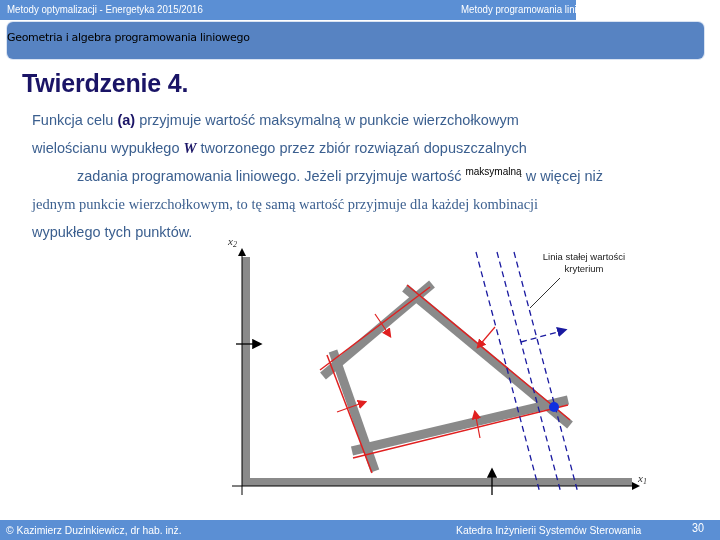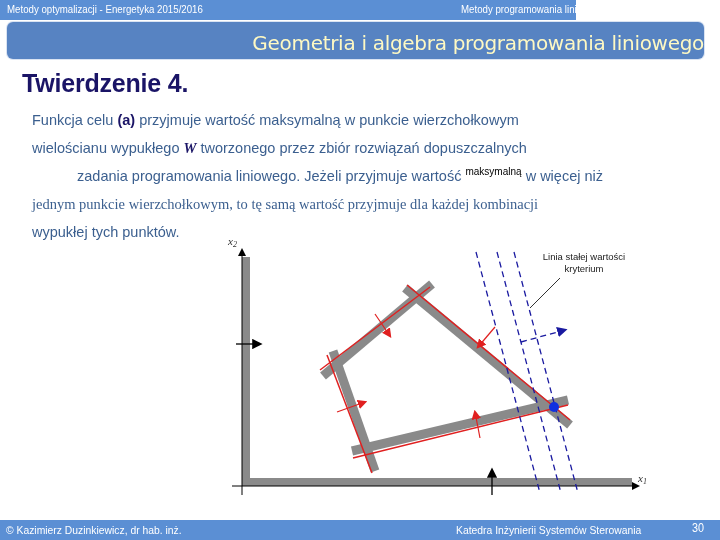--- a/index.html
+++ b/index.html
@@ -2,21 +2,21 @@
 <html><head>
 <meta charset="utf-8">
 <style>
   html,body{margin:0;padding:0;}
   body{width:720px;height:540px;position:relative;background:#ffffff;overflow:hidden;font-family:"Liberation Sans",sans-serif;}
   .topbar{position:absolute;left:0;top:0;width:576px;height:20px;background:#5b8fd4;}
   .topbar span{position:absolute;top:3px;font-size:11px;color:#ffffff;white-space:nowrap;transform:scaleX(0.88);transform-origin:left center;}
   .tb-left{left:7px;}
   .tb-right{left:461px;}
   .titlebox{position:absolute;left:7px;top:22px;width:697px;height:37px;background:#5783c2;border-radius:6px;box-shadow:0 0 0 1px #d9e3f2;}
-  .titlebox span{position:absolute;left:0;right:0;top:9px;text-align:right;font-family:"DejaVu Sans",sans-serif;font-size:20px;color:#fef9c3;letter-spacing:-0.3px;}
+  .titlebox span{position:absolute;left:0;right:0;top:9px;text-align:left;font-family:"DejaVu Sans",sans-serif;font-size:11px;color:#000000;letter-spacing:-0.3px;}
   .heading{position:absolute;left:22px;top:69px;font-size:25px;font-weight:bold;color:#1a1466;letter-spacing:-0.2px;}
   .body-text{position:absolute;left:32px;font-size:14.5px;color:#3b5f8f;white-space:nowrap;}
   .line1{top:112px;}
   .line2{top:140px;}
   .line3{top:168px;margin-left:45px;}
   .line4{top:196px;font-family:Liberation Serif, serif;}
   .line5{top:224px;}
   .paren{color:#1a1466;font-weight:bold;}
   .varW{font-family:"Liberation Serif",serif;font-style:italic;font-weight:bold;color:#1a1466;}
   .small-max{font-size:10px;color:#000000;position:relative;top:-6px;}
@@ -46,21 +46,21 @@
 <div class="body-text line1">
   <span>Funkcja  celu </span><span class="paren">(a)</span><span>  przyjmuje  wartość  maksymalną  w  punkcie  wierzchołkowym</span>
 </div>
 <div class="body-text line2">
   <span>wielościanu  wypukłego  </span><span class="varW">W</span><span>  tworzonego  przez  zbiór  rozwiązań  dopuszczalnych</span>
 </div>
 <div class="body-text line3">
   <span>zadania programowania liniowego. Jeżeli przyjmuje wartość </span><span class="small-max">maksymalną</span><span> w więcej niż</span>
 </div>
 <div class="body-text line4">jednym punkcie wierzchołkowym, to tę samą wartość przyjmuje dla każdej kombinacji</div>
-<div class="body-text line5">wypukłej tych punktów.</div>
+<div class="body-text line5">wypukłego tych punktów.</div>
 
 <svg class="diagram" width="440" height="270" viewBox="0 0 440 270">
   <defs>
     <marker id="ab" markerWidth="8" markerHeight="8" refX="6" refY="4" orient="auto">
         <path d="M0,0 L8,4 L0,8 z" fill="#000"></path>
       </marker>
     <marker id="ar" markerWidth="8" markerHeight="8" refX="6" refY="4" orient="auto">
         <path d="M0,0 L8,4 L0,8 z" fill="#e02020"></path>
       </marker>
     <marker id="abl" markerWidth="8" markerHeight="8" refX="6" refY="4" orient="auto">

